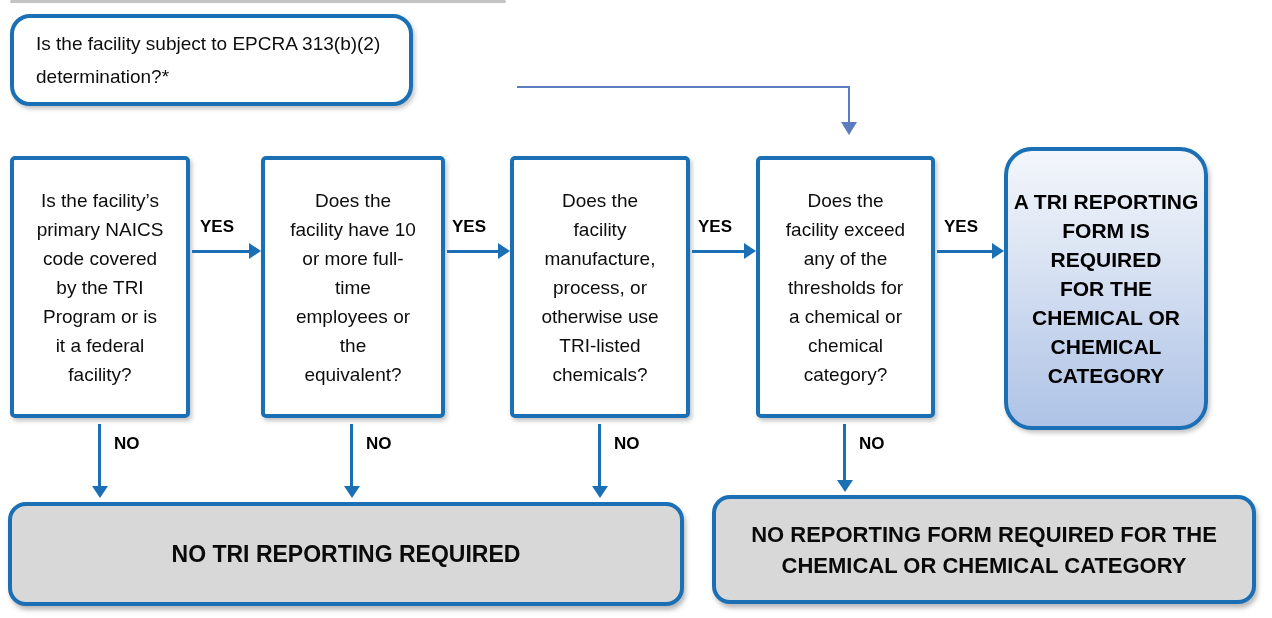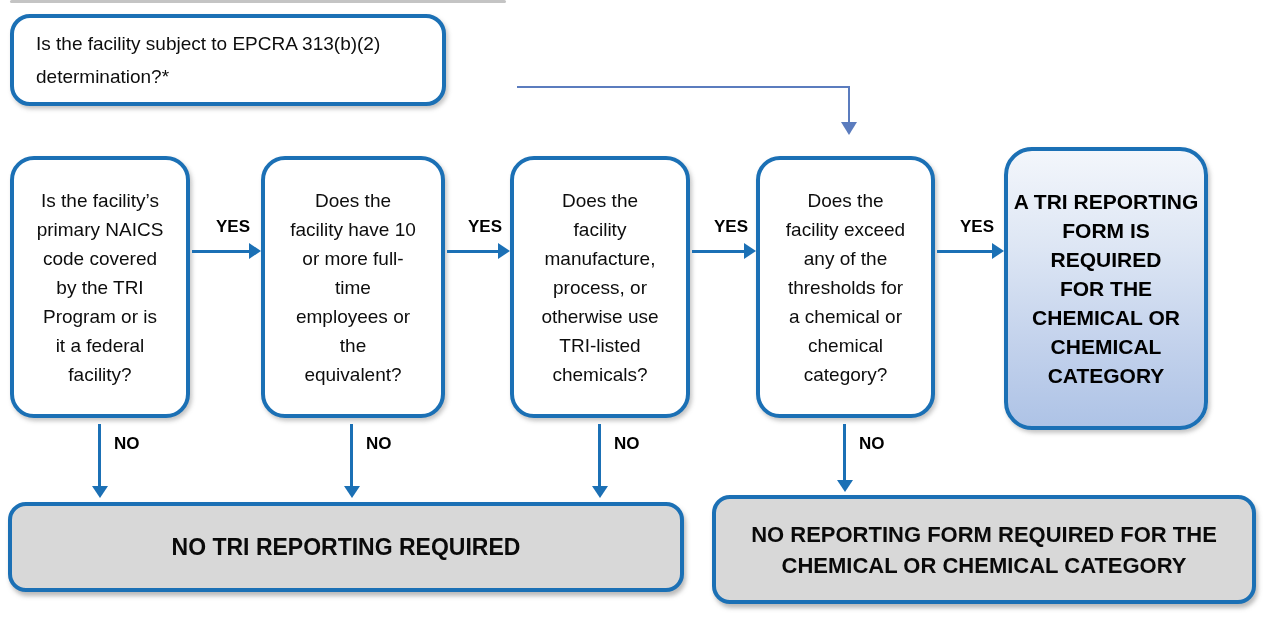--- a/index.html
+++ b/index.html
@@ -2,21 +2,21 @@
 <html><head>
 <meta charset="utf-8">
 <style>
   html,body{margin:0;padding:0;background:#ffffff;}
   #canvas{
     position:relative;width:1272px;height:618px;background:#ffffff;
     font-family:"Liberation Sans",sans-serif;overflow:hidden;color:#000;
   }
   .qbox{
     position:absolute;box-sizing:border-box;background:#ffffff;
-    border:4px solid #1B70B5;border-radius:24px;
+    border:4px solid #1B70B5;border-radius:5px;
     display:flex;align-items:center;justify-content:center;text-align:center;
     box-shadow:2px 3px 4px rgba(125,125,125,0.45);
   }
   .qtext{font-size:19px;line-height:29px;white-space:pre-line;color:#0d0d0d;}
   .topbox{border-radius:20px;justify-content:flex-start;text-align:left;padding-left:22px;}
   .toptext{font-size:19px;line-height:33px;white-space:pre-line;color:#0d0d0d;}
   .resultbox{
     background:linear-gradient(180deg,#F3F6FB 0%,#DDE6F4 35%,#C3D2EC 70%,#AEC3E6 100%);
     border-radius:28px;
   }
@@ -30,35 +30,35 @@
   .graytext{font-weight:bold;color:#0a0a0a;white-space:pre-line;}
   .gt1{font-size:23px;}
   .gt2{font-size:22px;line-height:31px;}
   .hline{position:absolute;height:3px;background:#1B70B5;}
   .hhead{position:absolute;width:0;height:0;border-top:8px solid transparent;
          border-bottom:8px solid transparent;border-left:12px solid #1B70B5;}
   .vline{position:absolute;width:3px;background:#1B70B5;}
   .vhead{position:absolute;width:0;height:0;border-left:8px solid transparent;
          border-right:8px solid transparent;border-top:12px solid #1B70B5;}
   .lab{position:absolute;font-weight:bold;font-size:17px;color:#000;}
-  .yeslab{width:50px;text-align:right;}
+  .yeslab{width:50px;text-align:left;}
   .chline{position:absolute;height:2px;background:#5B7CBE;}
   .cvline{position:absolute;width:2px;background:#5B7CBE;}
   .chead{position:absolute;width:0;height:0;border-left:8px solid transparent;
          border-right:8px solid transparent;border-top:13px solid #5B7CBE;}
   .edge-artifact{position:absolute;background:#c4c4c4;border-radius:3px;}
 </style>
 </head>
 <body>
 
 <div id="canvas">
 
   <div class="edge-artifact" style="left:10px;top:0;width:496px;height:3px;"></div>
 
-  <div class="qbox topbox" style="left:10px;top:14px;width:436px;height:92px;">
+  <div class="qbox topbox" style="left:10px;top:14px;width:403px;height:92px;">
     <div class="toptext">Is the facility subject to EPCRA 313(b)(2)
 determination?*</div>
   </div>
 
   <div class="chline" style="left:517px;top:86px;width:332px;"></div>
   <div class="cvline" style="left:848px;top:86px;height:37px;"></div>
   <div class="chead" style="left:841px;top:122px;"></div>
 
   <div class="qbox" style="left:10px;top:156px;width:180px;height:262px;">
     <div class="qtext">Is the facility’s
@@ -133,21 +133,21 @@
   <div class="lab" style="left:366px;top:434px;">NO</div>
 
   <div class="vline" style="left:598px;top:424px;height:62px;"></div>
   <div class="vhead" style="left:592px;top:486px;"></div>
   <div class="lab" style="left:614px;top:434px;">NO</div>
 
   <div class="vline" style="left:843px;top:424px;height:56px;"></div>
   <div class="vhead" style="left:837px;top:480px;"></div>
   <div class="lab" style="left:859px;top:434px;">NO</div>
 
-  <div class="graybox" style="left:8px;top:502px;width:676px;height:90px;">
+  <div class="graybox" style="left:8px;top:502px;width:676px;height:104px;">
     <div class="graytext gt1">NO TRI REPORTING REQUIRED</div>
   </div>
 
   <div class="graybox" style="left:712px;top:495px;width:544px;height:109px;">
     <div class="graytext gt2">NO REPORTING FORM REQUIRED FOR THE
 CHEMICAL OR CHEMICAL CATEGORY</div>
   </div>
 
 </div>
 

